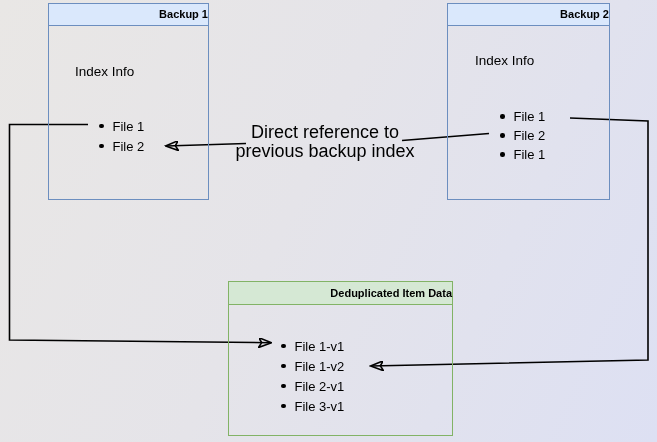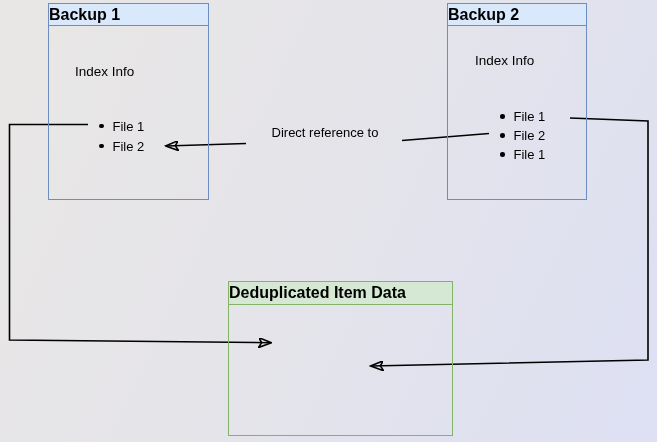--- a/index.html
+++ b/index.html
@@ -13,39 +13,39 @@
     background:linear-gradient(115deg,#e9e7e5 0%,#e5e4e9 45%,#dde0f3 100%);
   }
   svg.connectors{position:absolute;left:0;top:0;width:657px;height:442px;pointer-events:none;}
   svg.connectors path{fill:none;stroke:#000;stroke-width:1.6px;}
 
   .node{position:absolute;border:1px solid #6c8ebf;box-sizing:border-box;background:transparent;}
   .node.green{border-color:#82b366;}
   .node-header{
     position:absolute;left:0;top:0;right:0;height:21px;
     background:#dae8fc;border-bottom:1px solid #6c8ebf;
-    font-size:16px;font-weight:bold;text-align:left;line-height:21px;
+    font-size:11px;font-weight:bold;text-align:right;line-height:21px;
   }
   .node.green .node-header{background:#d5e8d4;border-bottom-color:#82b366;height:22px;line-height:22px;}
 
   .index-info{position:absolute;font-size:13.5px;white-space:nowrap;}
 
   ul.file-list{list-style:none;margin:0;padding:0;position:absolute;}
   ul.file-list li{display:flex;align-items:center;height:20px;font-size:13px;white-space:nowrap;}
   ul.file-list.tight li{height:19px;}
   .dot{width:4.5px;height:4.5px;border-radius:50%;background:#000;margin-right:9px;flex:0 0 auto;}
 
   .annotation{
     position:absolute;left:235px;top:123px;width:180px;
-    font-size:13px;line-height:19px;text-align:center;white-space:nowrap;
+    font-size:18px;line-height:19px;text-align:center;white-space:nowrap;
   }
 
   
   #backup1{left:48px;top:3px;width:161px;height:197px;}
-  #backup2{left:447px;top:3px;width:140px;height:197px;padding-left:25px;}
+  #backup2{left:447px;top:3px;width:163px;height:197px;padding-left:25px;}
   #dedup{left:228px;top:281px;width:225px;height:155px;}
 
   #backup1 .index-info{left:26px;top:60px;}
   #backup2 .index-info{left:27px;top:49px;}
   #backup1 ul.file-list{left:50px;top:112px;}
   #backup2 ul.file-list{left:52px;top:103px;}
   #dedup ul.file-list{left:52px;top:54px;}
 </style>
 </head>
 <body>
@@ -93,19 +93,38 @@
         </li>
       <li>
           <span class="dot"></span>
           <span>File 1</span>
         </li>
     </ul>
   </div>
 
   <div class="node green" id="dedup">
     <div class="node-header">Deduplicated Item Data</div>
+    <ul class="file-list">
+      <li>
+          <span class="dot"></span>
+          <span>File 1-v1</span>
+        </li>
+      <li>
+          <span class="dot"></span>
+          <span>File 1-v2</span>
+        </li>
+      <li>
+          <span class="dot"></span>
+          <span>File 2-v1</span>
+        </li>
+      <li>
+          <span class="dot"></span>
+          <span>File 3-v1</span>
+        </li>
+    </ul>
   </div>
 
   <div class="annotation">
     <div>Direct reference to</div>
+    <div>previous backup index</div>
   </div>
 
 </div>
 
 </body></html>

